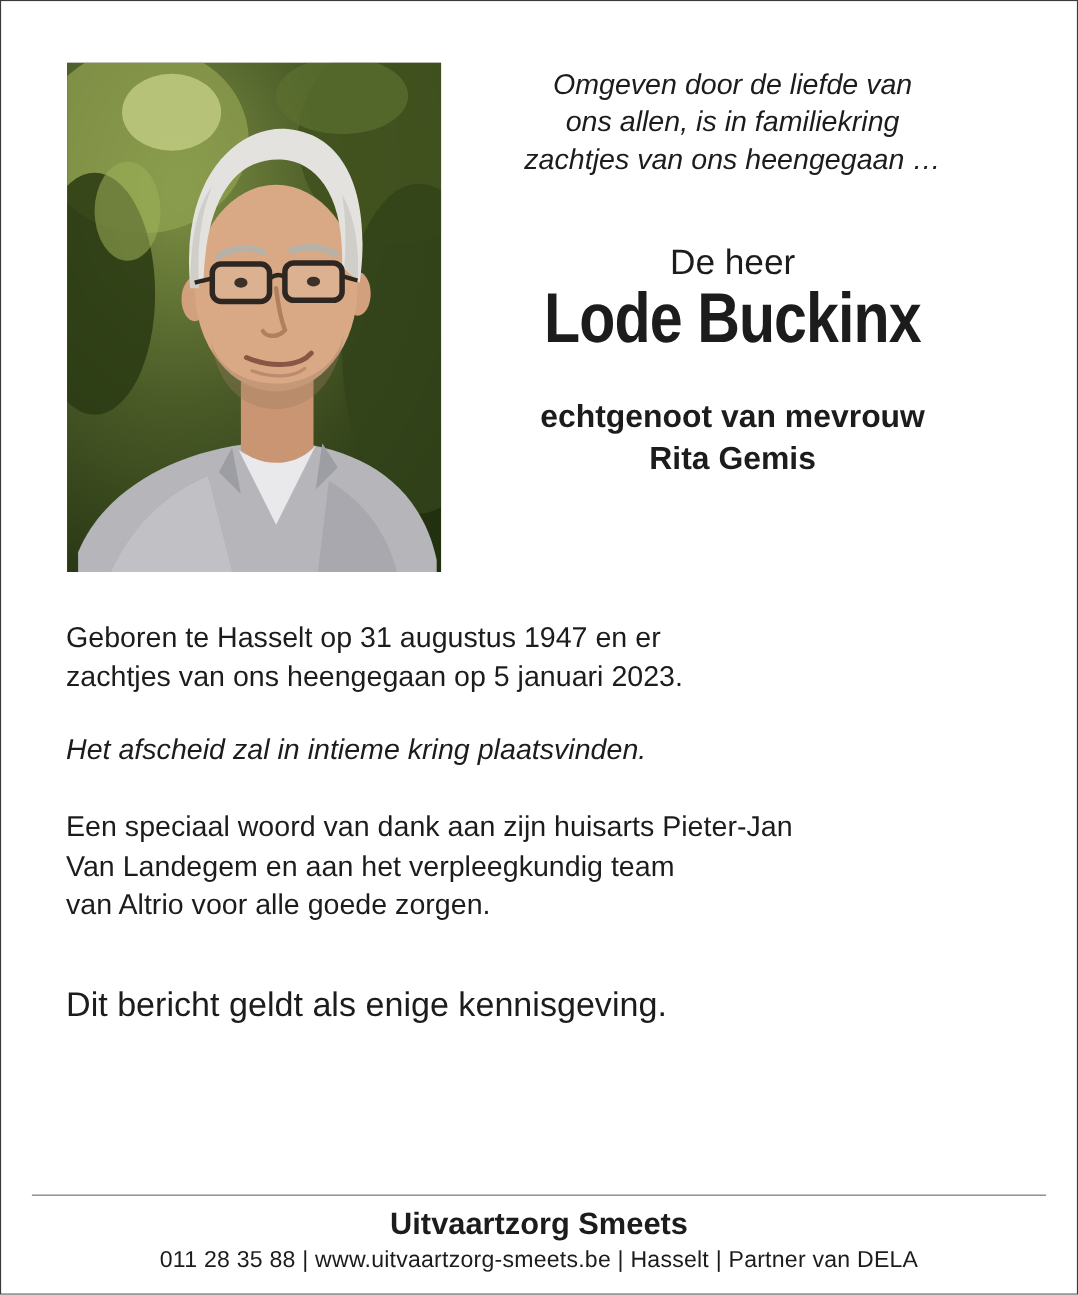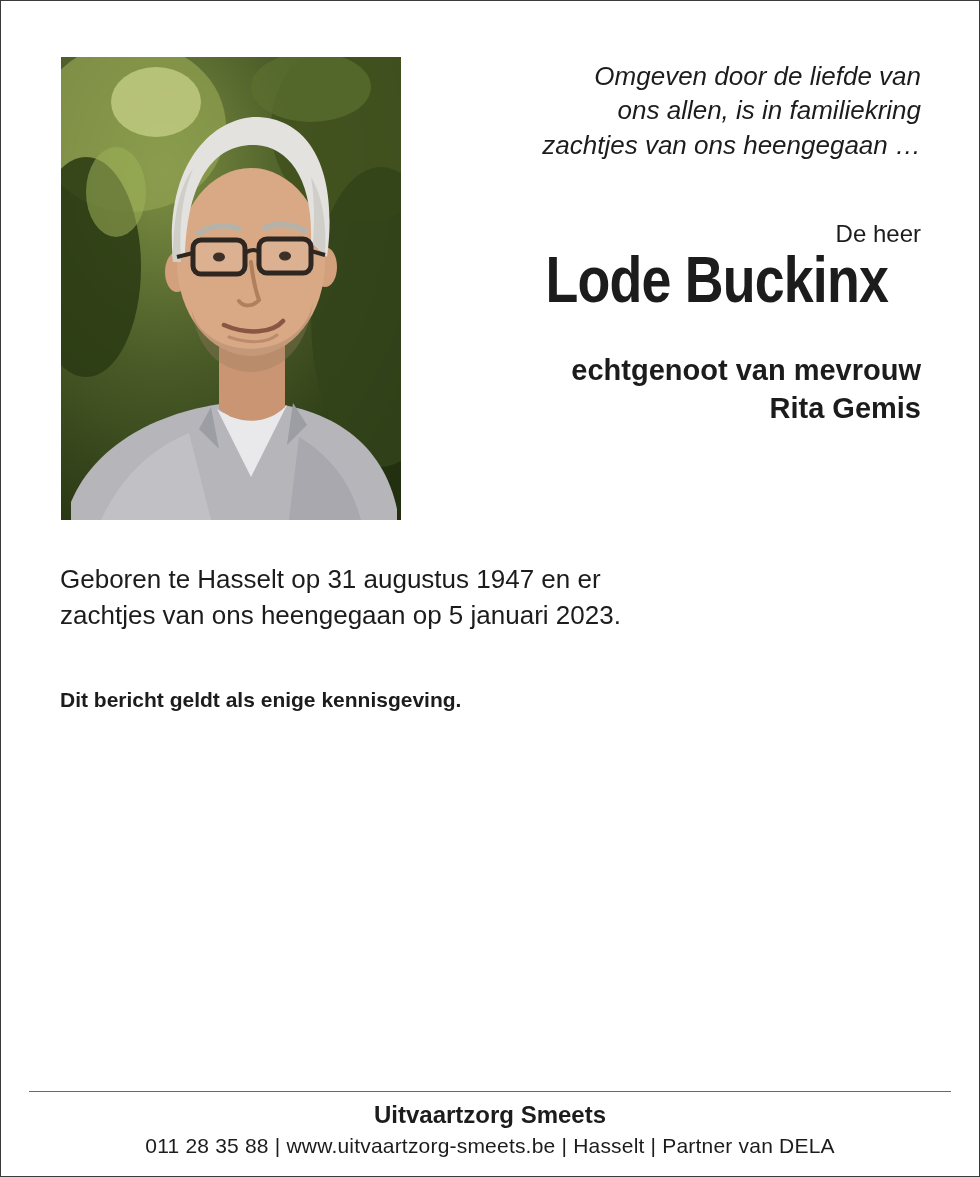--- a/index.html
+++ b/index.html
@@ -25,32 +25,32 @@
   .photo-frame {
     width: 340px;
     height: 463px;
     flex: 0 0 340px;
     overflow: hidden;
     background: #3a4722;
   }
   .photo-frame svg { display: block; width: 100%; height: 100%; }
   .right-col {
     flex: 1 1 auto;
-    text-align: right;
+    text-align: center;
     padding-top: 2px;
     padding-left: 10px;
   }
   .intro {
     font-style: italic;
     font-size: 26px;
     line-height: 1.32;
     white-space: pre-line;
   }
   .salutation {
-    font-size: 24px;
+    font-size: 32px;
     margin-top: 58px;
   }
   .deceased-name {
     font-size: 64px;
     font-weight: 700;
     line-height: 1;
   }
   .deceased-name .condense {
     display: inline-block;
     transform: scaleX(0.84);
@@ -68,38 +68,38 @@
     text-align: left;
     padding-top: 42px;
     font-size: 26px;
     line-height: 1.38;
   }
   .para { white-space: pre-line; margin: 0 auto; max-width: 860px; }
   .para + .para { margin-top: 34px; }
   .farewell { font-style: italic; margin-top: 30px !important; }
   .notice {
     margin-top: 52px !important;
-    font-weight: 700;
-    font-size: 21px;
+    font-weight: 400;
+    font-size: 31px;
   }
   .footer {
     position: absolute;
     left: 0;
     right: 0;
     bottom: 18px;
     text-align: center;
   }
   .footer-divider {
     height: 0;
     border-top: 1px solid #6a6a6a;
     margin: 0 28px 8px 28px;
   }
   .company {
     font-weight: 700;
-    font-size: 24px;
+    font-size: 28px;
     line-height: 1.25;
   }
   .contact {
     font-size: 21px;
     margin-top: 4px;
     letter-spacing: 0.2px;
   }
 </style>
 </head>
 <body>
@@ -179,20 +179,24 @@
       </div>
       <div class="relation">echtgenoot van mevrouw
 Rita Gemis</div>
     </div>
 
   </div>
 
   <div class="body-section">
     <div class="para">Geboren te Hasselt op 31 augustus 1947 en er
 zachtjes van ons heengegaan op 5 januari 2023.</div>
+    <div class="para farewell">Het afscheid zal in intieme kring plaatsvinden.</div>
+    <div class="para">Een speciaal woord van dank aan zijn huisarts Pieter-Jan
+Van Landegem en aan het verpleegkundig team
+van Altrio voor alle goede zorgen.</div>
     <div class="para notice">Dit bericht geldt als enige kennisgeving.</div>
   </div>
 
   <div class="footer">
     <div class="footer-divider"></div>
     <div class="company">Uitvaartzorg Smeets</div>
     <div class="contact">011 28 35 88 | www.uitvaartzorg-smeets.be | Hasselt | Partner van DELA</div>
   </div>
 
 </div>

